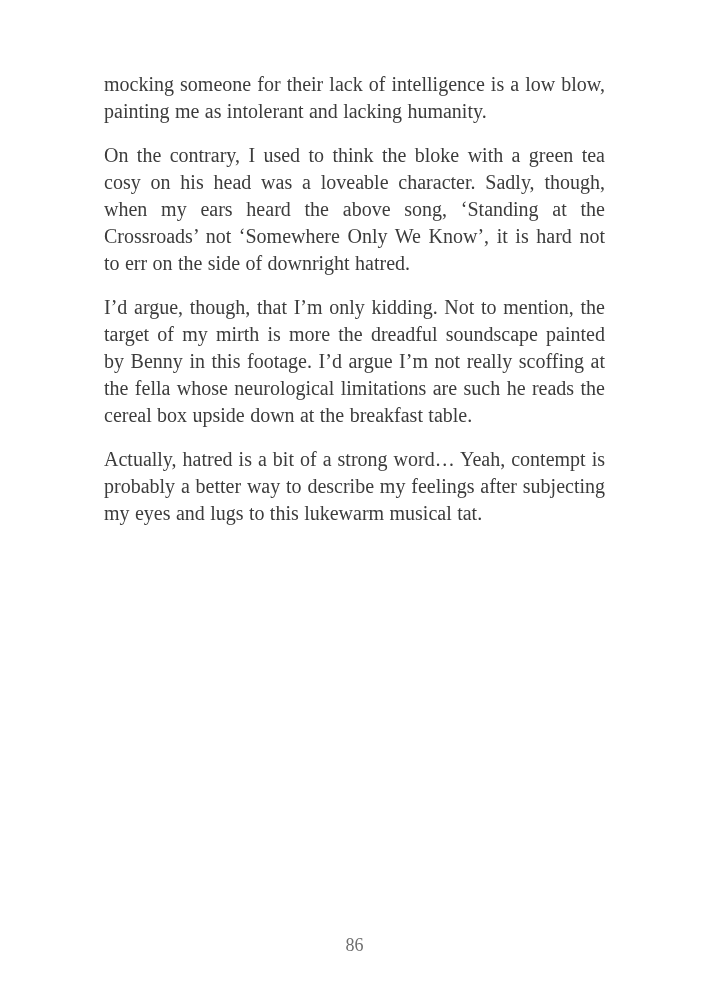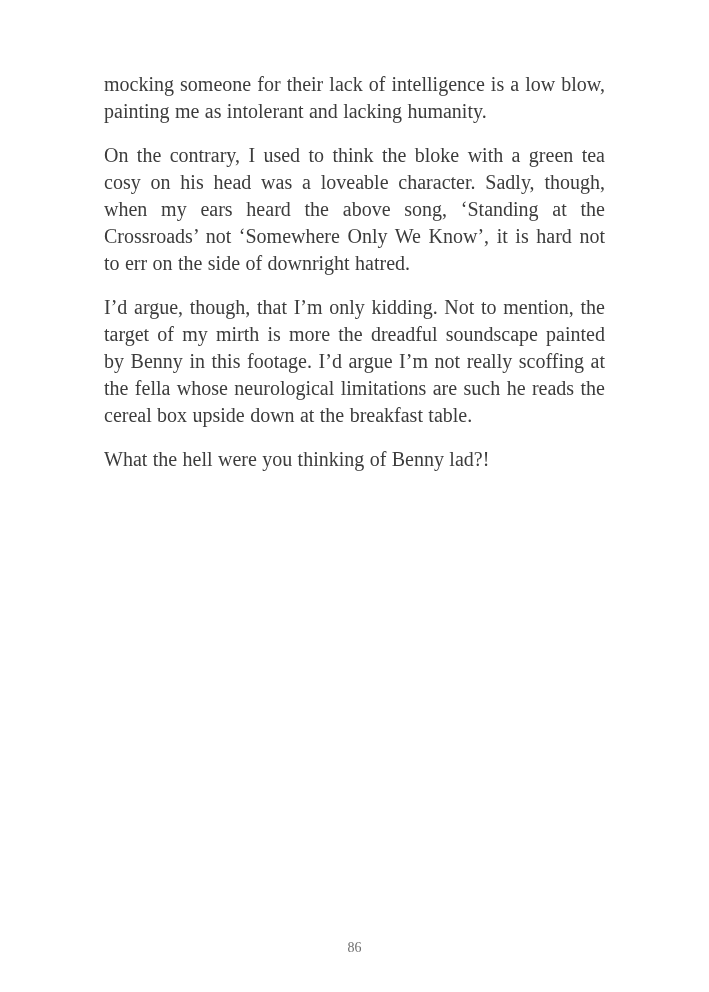--- a/index.html
+++ b/index.html
@@ -28,28 +28,28 @@
     text-align: justify;
     color: var(--text-color, #3c3c3c);
     word-spacing: 0.02em;
   }
   .page-number {
     position: absolute;
     left: 0;
     right: 0;
     bottom: 36px;
     text-align: center;
-    font-size: 14px;
+    font-size: 18px;
     color: var(--page-number-color, #6f6f6f);
   }
 </style>
 </head>
 <body>
 
 <div class="page">
   <div class="body-text">
     <p>mocking someone for their lack of intelligence is a low blow, painting me as intolerant and lacking humanity.</p>
     <p>On the contrary, I used to think the bloke with a green tea cosy on his head was a loveable character. Sadly, though, when my ears heard the above song, ‘Standing at the Crossroads’ not ‘Somewhere Only We Know’, it is hard not to err on the side of downright hatred.</p>
     <p>I’d argue, though, that I’m only kidding. Not to mention, the target of my mirth is more the dreadful soundscape painted by Benny in this footage. I’d argue I’m not really scoffing at the fella whose neurological limitations are such he reads the cereal box upside down at the breakfast table.</p>
-    <p>What the hell were you thinking of Benny lad?!</p>
+    <p>Actually, hatred is a bit of a strong word… Yeah, contempt is probably a better way to describe my feelings after subjecting my eyes and lugs to this lukewarm musical tat.</p>
   </div>
   <div class="page-number">86</div>
 </div>
 
 </body></html>

